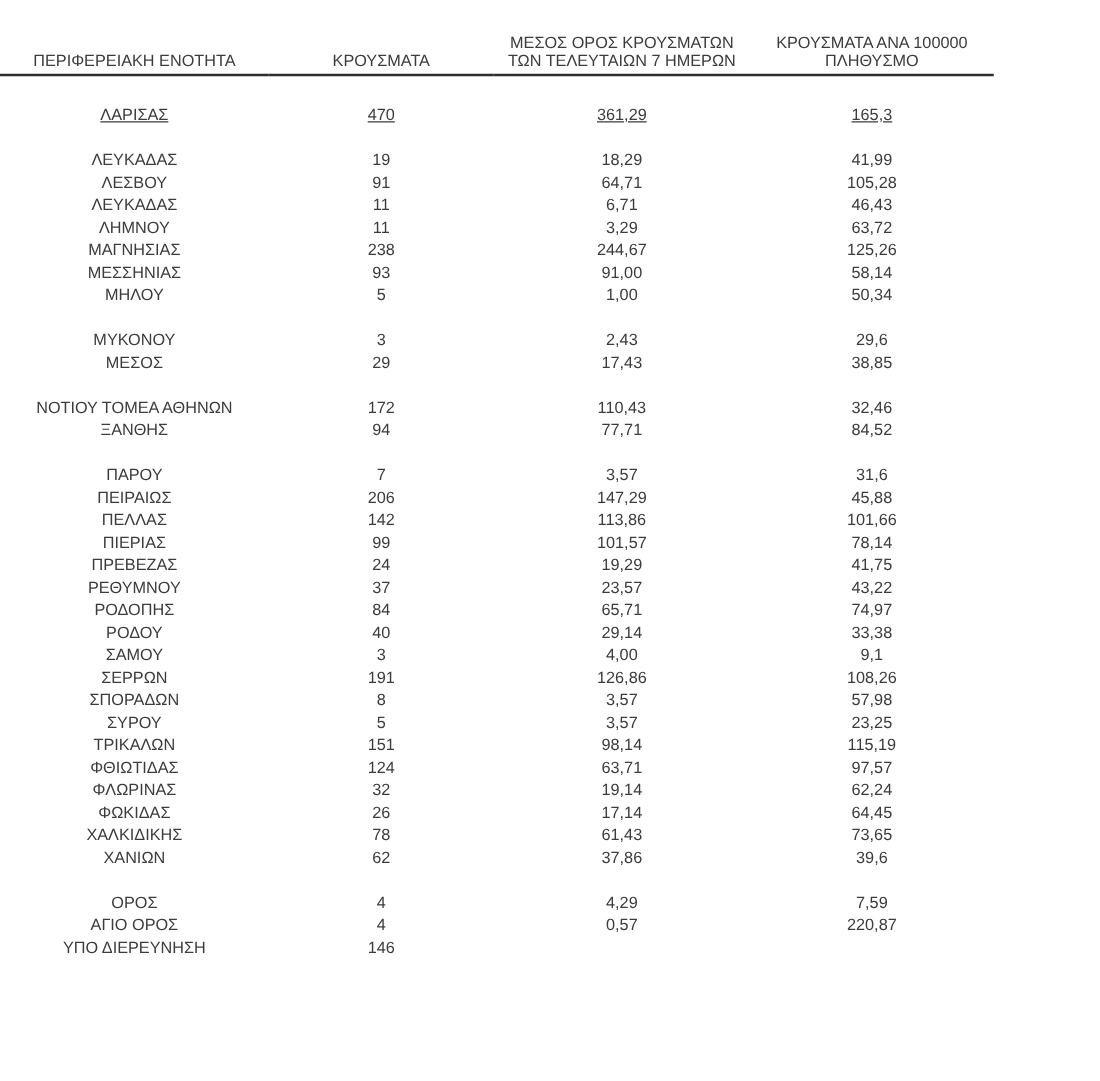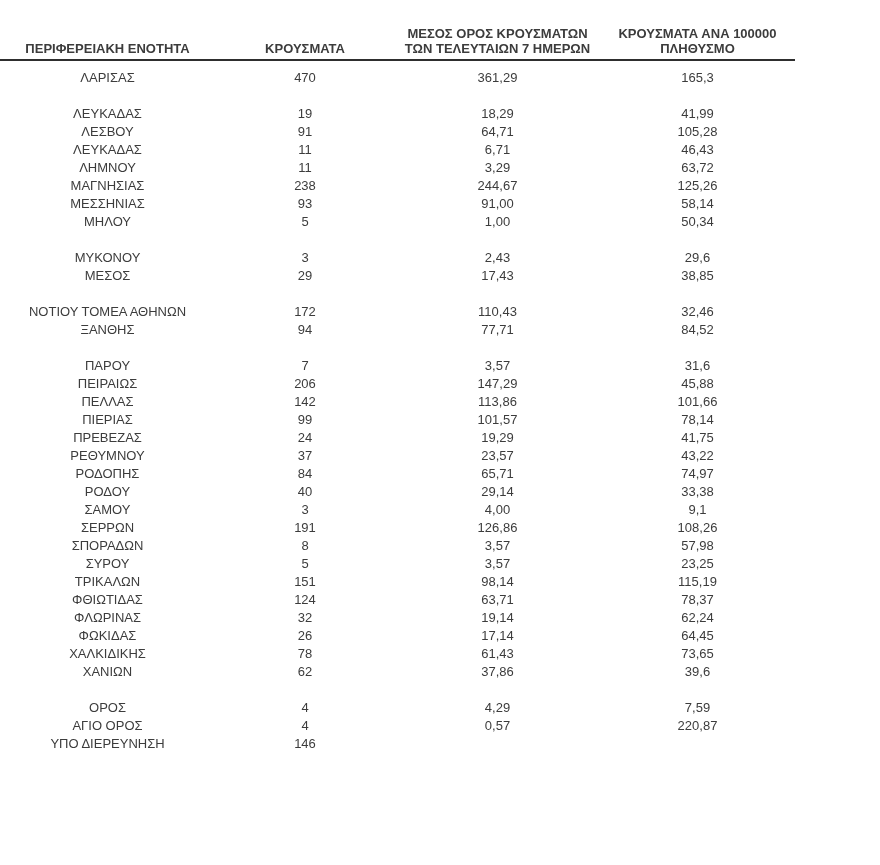--- a/index.html
+++ b/index.html
@@ -18,40 +18,40 @@
     top: 26px;
     width: 795px;
     border-collapse: collapse;
     table-layout: fixed;
   }
   col.c-region  { width: 215px; }
   col.c-cases   { width: 180px; }
   col.c-avg7    { width: 205px; }
   col.c-per100k { width: 195px; }
   thead th {
-    font-weight: 700;
+    font-weight: 400;
     font-size: 13px;
     line-height: 15px;
     text-align: center;
     vertical-align: bottom;
     padding: 0 0 3px 0;
     border-bottom: 2px solid #2e2e2e;
     white-space: nowrap;
   }
   tbody td {
     font-size: 13px;
     line-height: 18px;
     height: 18px;
     text-align: center;
     vertical-align: middle;
     padding: 0;
     white-space: nowrap;
     overflow: hidden;
   }
-  tbody tr:first-child td { padding-top: 8px; }
+  tbody tr:first-child td { padding-top: 22px; text-decoration: underline; }
   tbody tr.spacer td { height: 18px; padding: 0; }
 </style>
 </head>
 <body>
 
 <div class="page">
   <table class="report">
     <colgroup>
       <col class="c-region">
       <col class="c-cases">
@@ -236,21 +236,21 @@
         <tr>
           <td>ΤΡΙΚΑΛΩΝ</td>
           <td>151</td>
           <td>98,14</td>
           <td>115,19</td>
         </tr>
         <tr>
           <td>ΦΘΙΩΤΙΔΑΣ</td>
           <td>124</td>
           <td>63,71</td>
-          <td>78,37</td>
+          <td>97,57</td>
         </tr>
         <tr>
           <td>ΦΛΩΡΙΝΑΣ</td>
           <td>32</td>
           <td>19,14</td>
           <td>62,24</td>
         </tr>
         <tr>
           <td>ΦΩΚΙΔΑΣ</td>
           <td>26</td>

